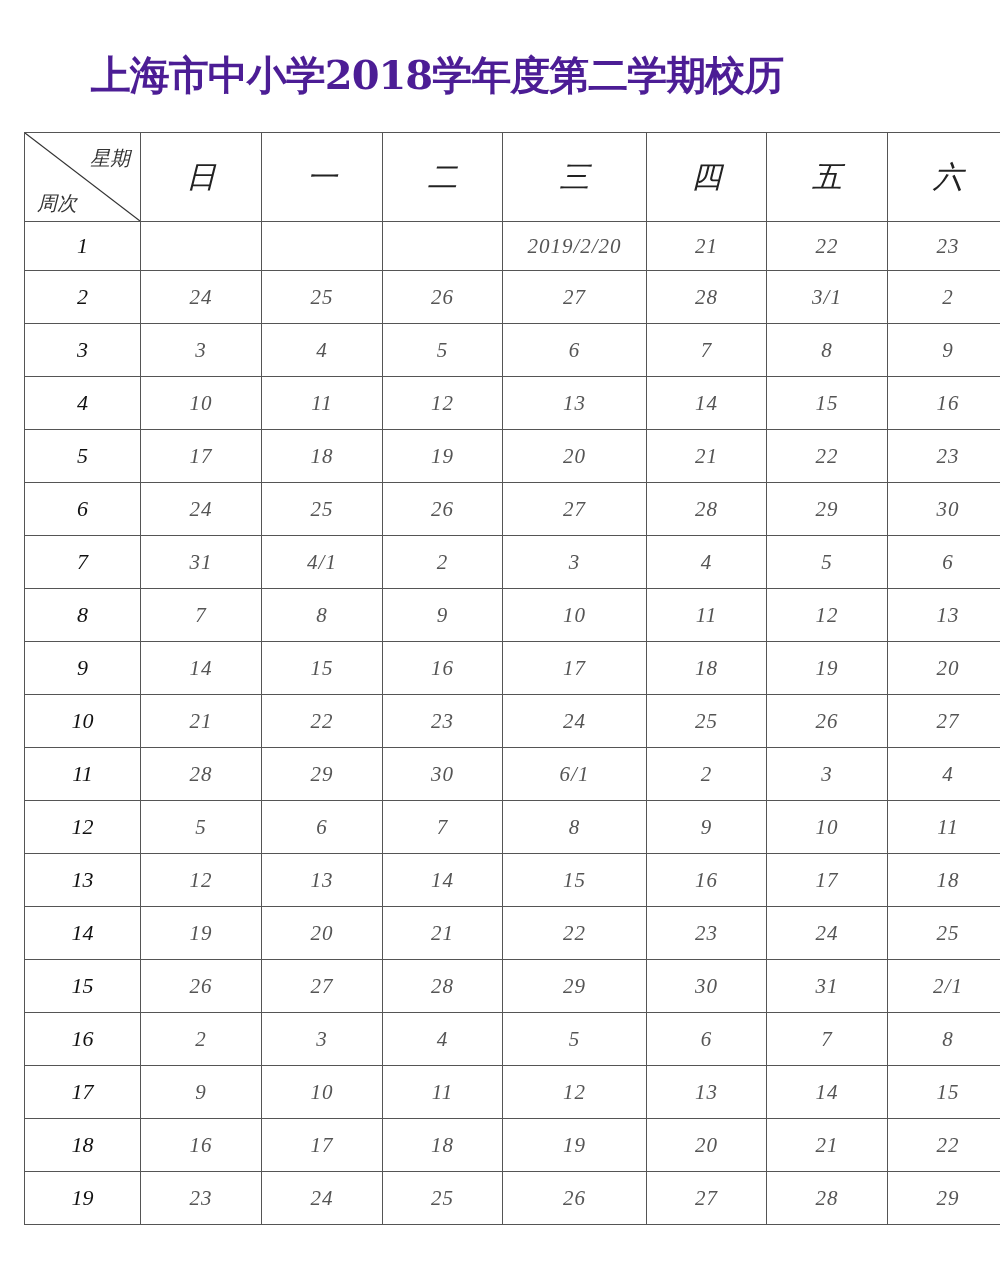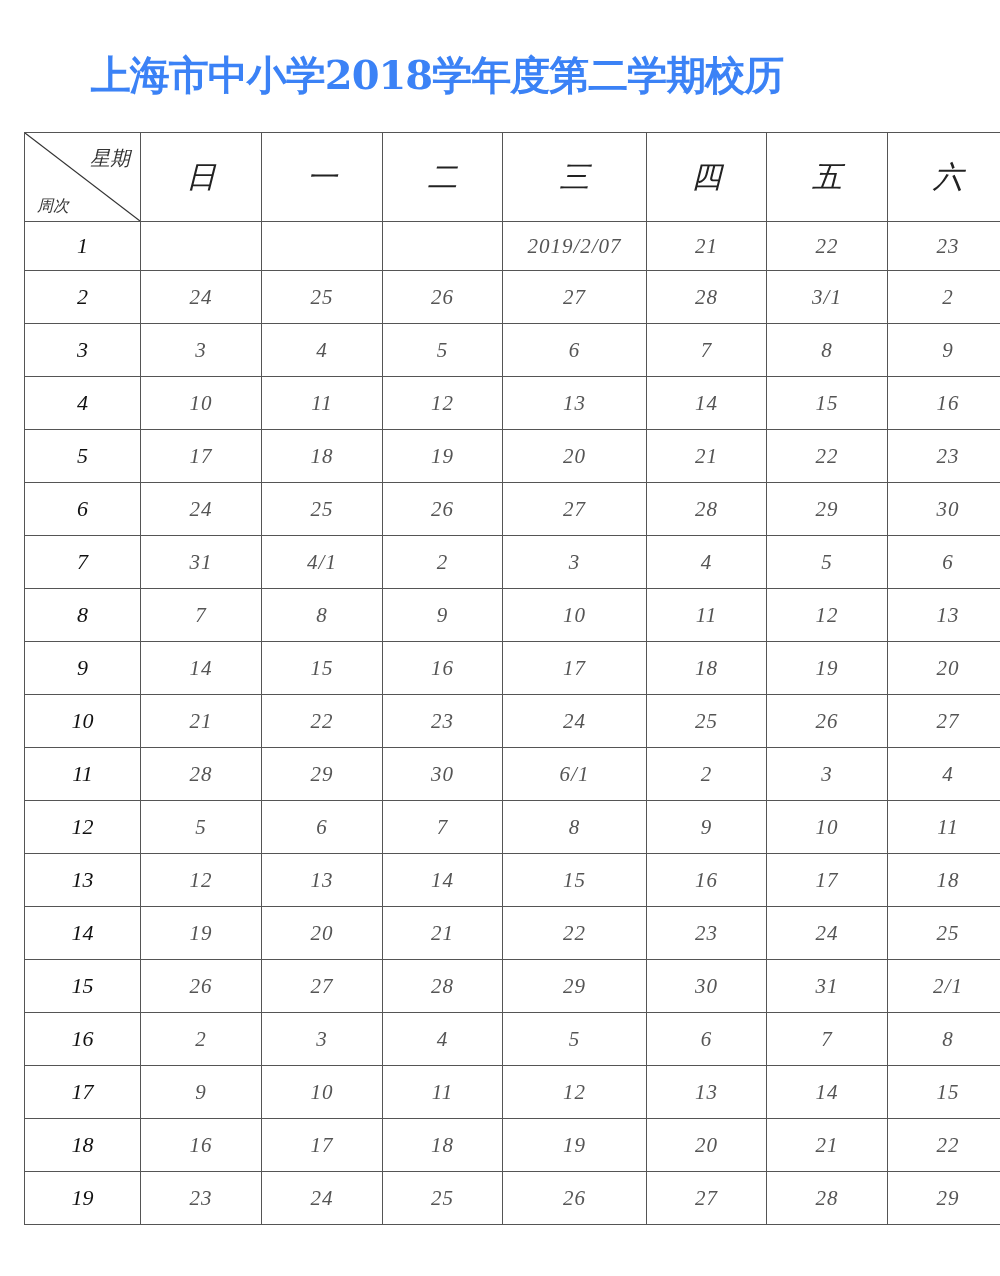--- a/index.html
+++ b/index.html
@@ -1,29 +1,29 @@
 <!DOCTYPE html>
 <html><head>
 <meta charset="utf-8">
 <style>
   html, body { margin:0; padding:0; background:#ffffff; }
   body { width:1000px; height:1276px; position:relative; overflow:hidden;
          font-family:"DejaVu Serif","Liberation Serif",serif; color:#222; }
   .title { position:absolute; left:0; top:48px; width:874px; text-align:center;
-           font-size:40px; font-weight:bold; color:#3b82f6; letter-spacing:-1px;
+           font-size:40px; font-weight:bold; color:#4c1d95; letter-spacing:-1px;
            font-family:"DejaVu Serif","Liberation Serif",serif; }
   table.cal { position:absolute; left:24px; top:132px; border-collapse:collapse;
               table-layout:fixed; width:984px;font-style:italic; }
   table.cal td, table.cal th { border:1.5px solid #555; text-align:center; padding:0;
               font-weight:normal; }
   th.dow { font-size:30px; color:#222; height:88px; }
   .corner { position:relative; height:88px; }
   .corner svg { position:absolute; left:0; top:0; width:100%; height:100%; }
   .corner .top { position:absolute; right:10px; top:12px; font-size:20px; color:#333; }
-  .corner .bot { position:absolute; left:12px; bottom:4px; font-size:16px; color:#333; }
+  .corner .bot { position:absolute; left:12px; bottom:4px; font-size:20px; color:#333; }
   td.week { font-size:22px; color:#111; font-family:"Liberation Serif","DejaVu Serif",serif; }
   td.day { font-size:21px; color:#555; font-family:"Liberation Serif","DejaVu Serif",serif; letter-spacing:1px; }
   tr.r1 td { height:48px; }
   tr.r2 td { height:52px; }
   tr.rn td { height:52px; }
 </style>
 </head>
 <body>
 
 <div class="title">上海市中小学2018学年度第二学期校历</div>
@@ -56,21 +56,21 @@
       <th class="dow">五</th>
       <th class="dow">六</th>
     </tr>
   </thead>
   <tbody id="cal-body">
       <tr class="r1">
         <td class="week">1</td>
         <td class="day"></td>
         <td class="day"></td>
         <td class="day"></td>
-        <td class="day">2019/2/07</td>
+        <td class="day">2019/2/20</td>
         <td class="day">21</td>
         <td class="day">22</td>
         <td class="day">23</td>
       </tr>
       <tr class="r2">
         <td class="week">2</td>
         <td class="day">24</td>
         <td class="day">25</td>
         <td class="day">26</td>
         <td class="day">27</td>

